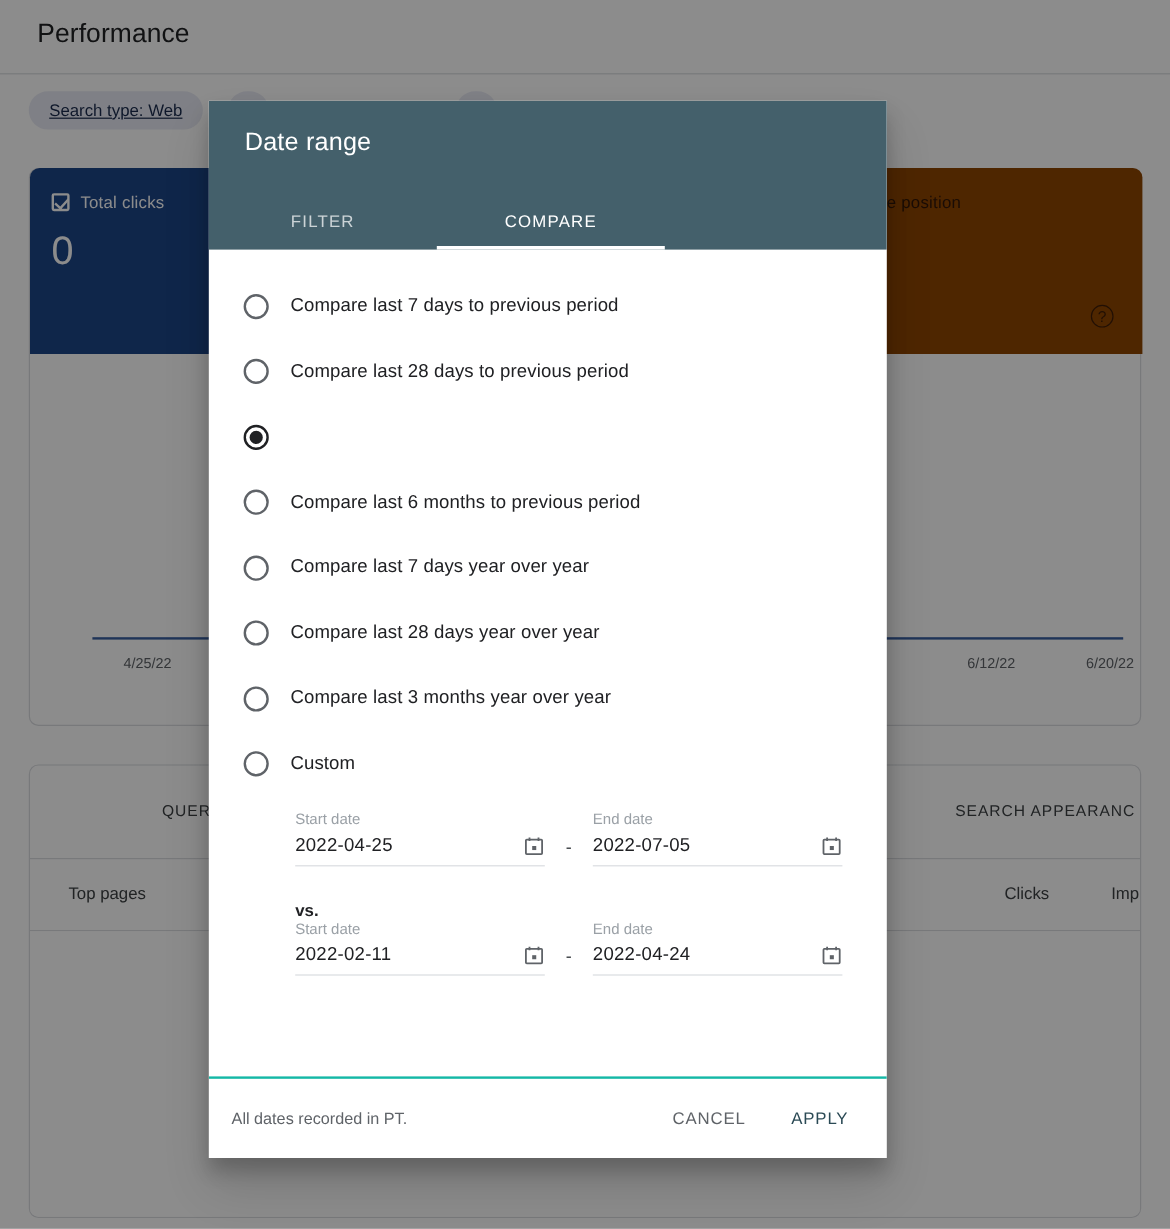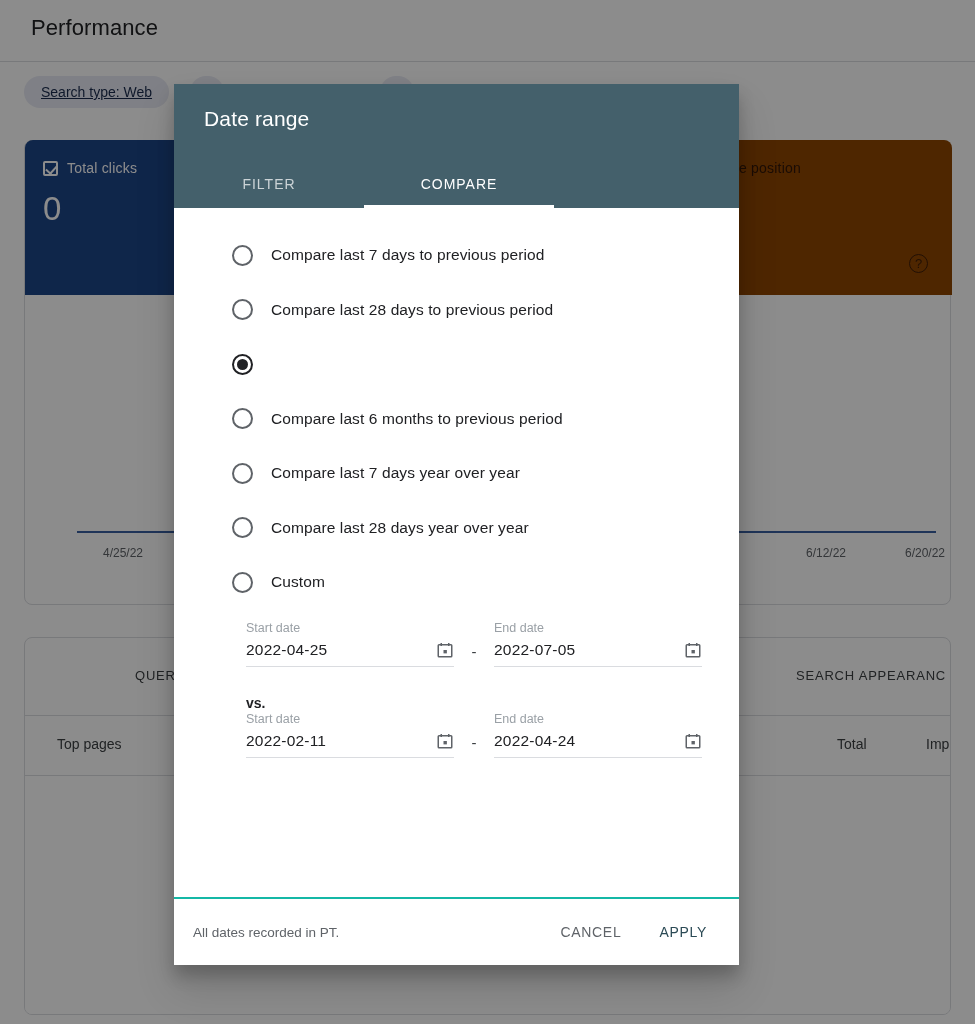--- a/index.html
+++ b/index.html
@@ -270,25 +270,24 @@
     flex: 1 1 auto;
     position: relative;
     overflow: hidden;
     padding: 26px 0 0 0;
   }
 
   .radio-row {
     display: flex;
     align-items: center;
     height: 42px;
-    padding-left: 46px;
+    padding-left: 29px;
     gap: 18px;
     cursor: pointer;
     margin-bottom: 12.5px;
-    margin-left: 12px;
   }
   .radio-row:last-of-type { margin-bottom: 0; }
   .radio-mark {
     width: 21px; height: 21px;
     border: 2px solid #5f6368;
     border-radius: 50%;
     position: relative;
     flex: 0 0 auto;
   }
   .radio-row.selected .radio-mark { border-color: #202124; }
@@ -436,21 +435,21 @@
       </div>
     </div>
 
     <div class="table-card">
       <div class="tab-strip">
         <div class="tab-item" style="left:110px">QUERI</div>
         <div class="tab-item" style="left:771px">SEARCH APPEARANC</div>
       </div>
       <div class="tbl-header">
         <div class="tbl-h-cell" style="left:32px">Top pages</div>
-        <div class="tbl-h-cell" style="left:812px">Total</div>
+        <div class="tbl-h-cell" style="left:812px">Clicks</div>
         <div class="tbl-h-cell" style="left:901px">Impre</div>
       </div>
       <div class="tbl-body"></div>
     </div>
 
   </div>
 
   <div id="scrim"></div>
 
   <div id="dialog">
@@ -487,20 +486,24 @@
       <div class="radio-row">
         <span class="radio-mark"></span>
         <span class="radio-label">Compare last 7 days year over year</span>
       </div>
 
       <div class="radio-row">
         <span class="radio-mark"></span>
         <span class="radio-label">Compare last 28 days year over year</span>
       </div>
 
+      <div class="radio-row">
+        <span class="radio-mark"></span>
+        <span class="radio-label">Compare last 3 months year over year</span>
+      </div>
 
       <div class="radio-row">
         <span class="radio-mark"></span>
         <span class="radio-label">Custom</span>
       </div>
 
       <div class="custom-fields">
 
         <div class="field-pair">
           <div class="field">

